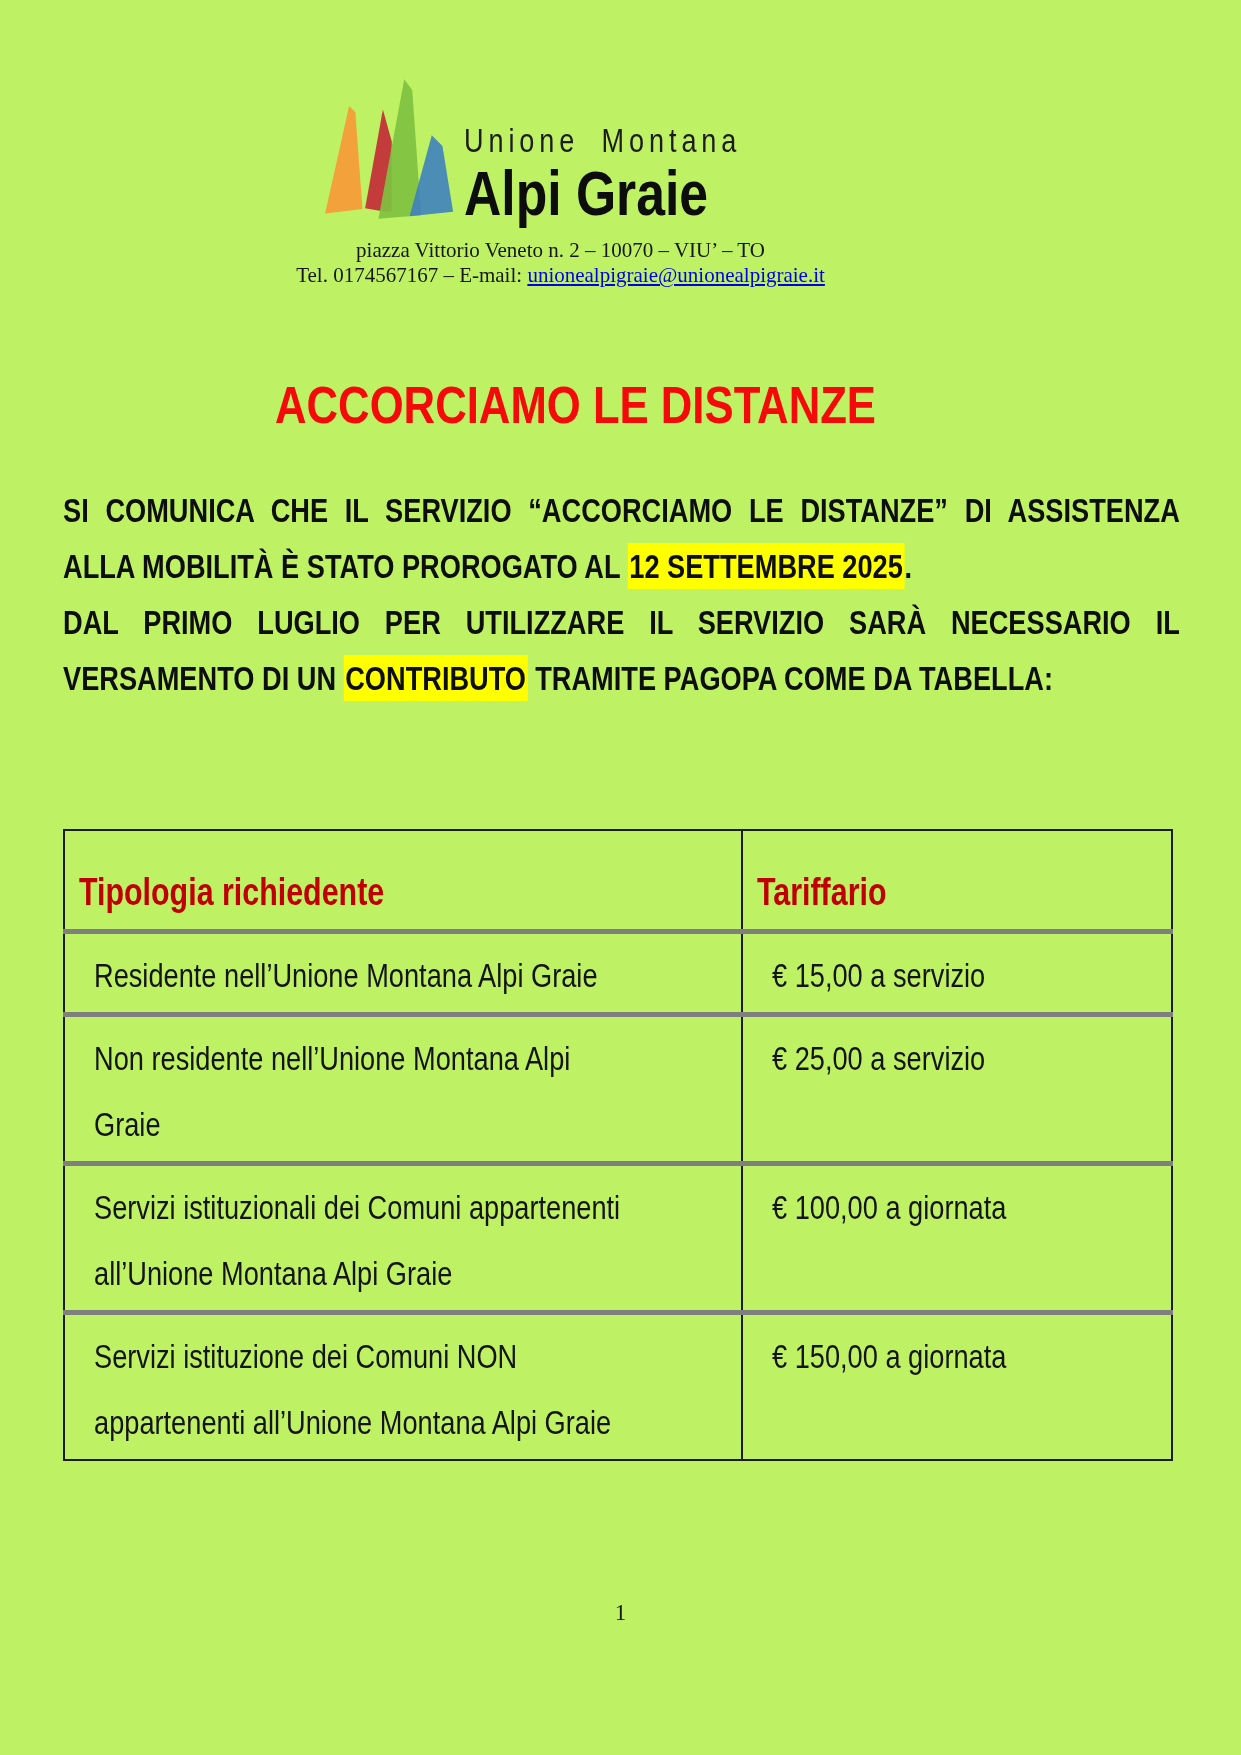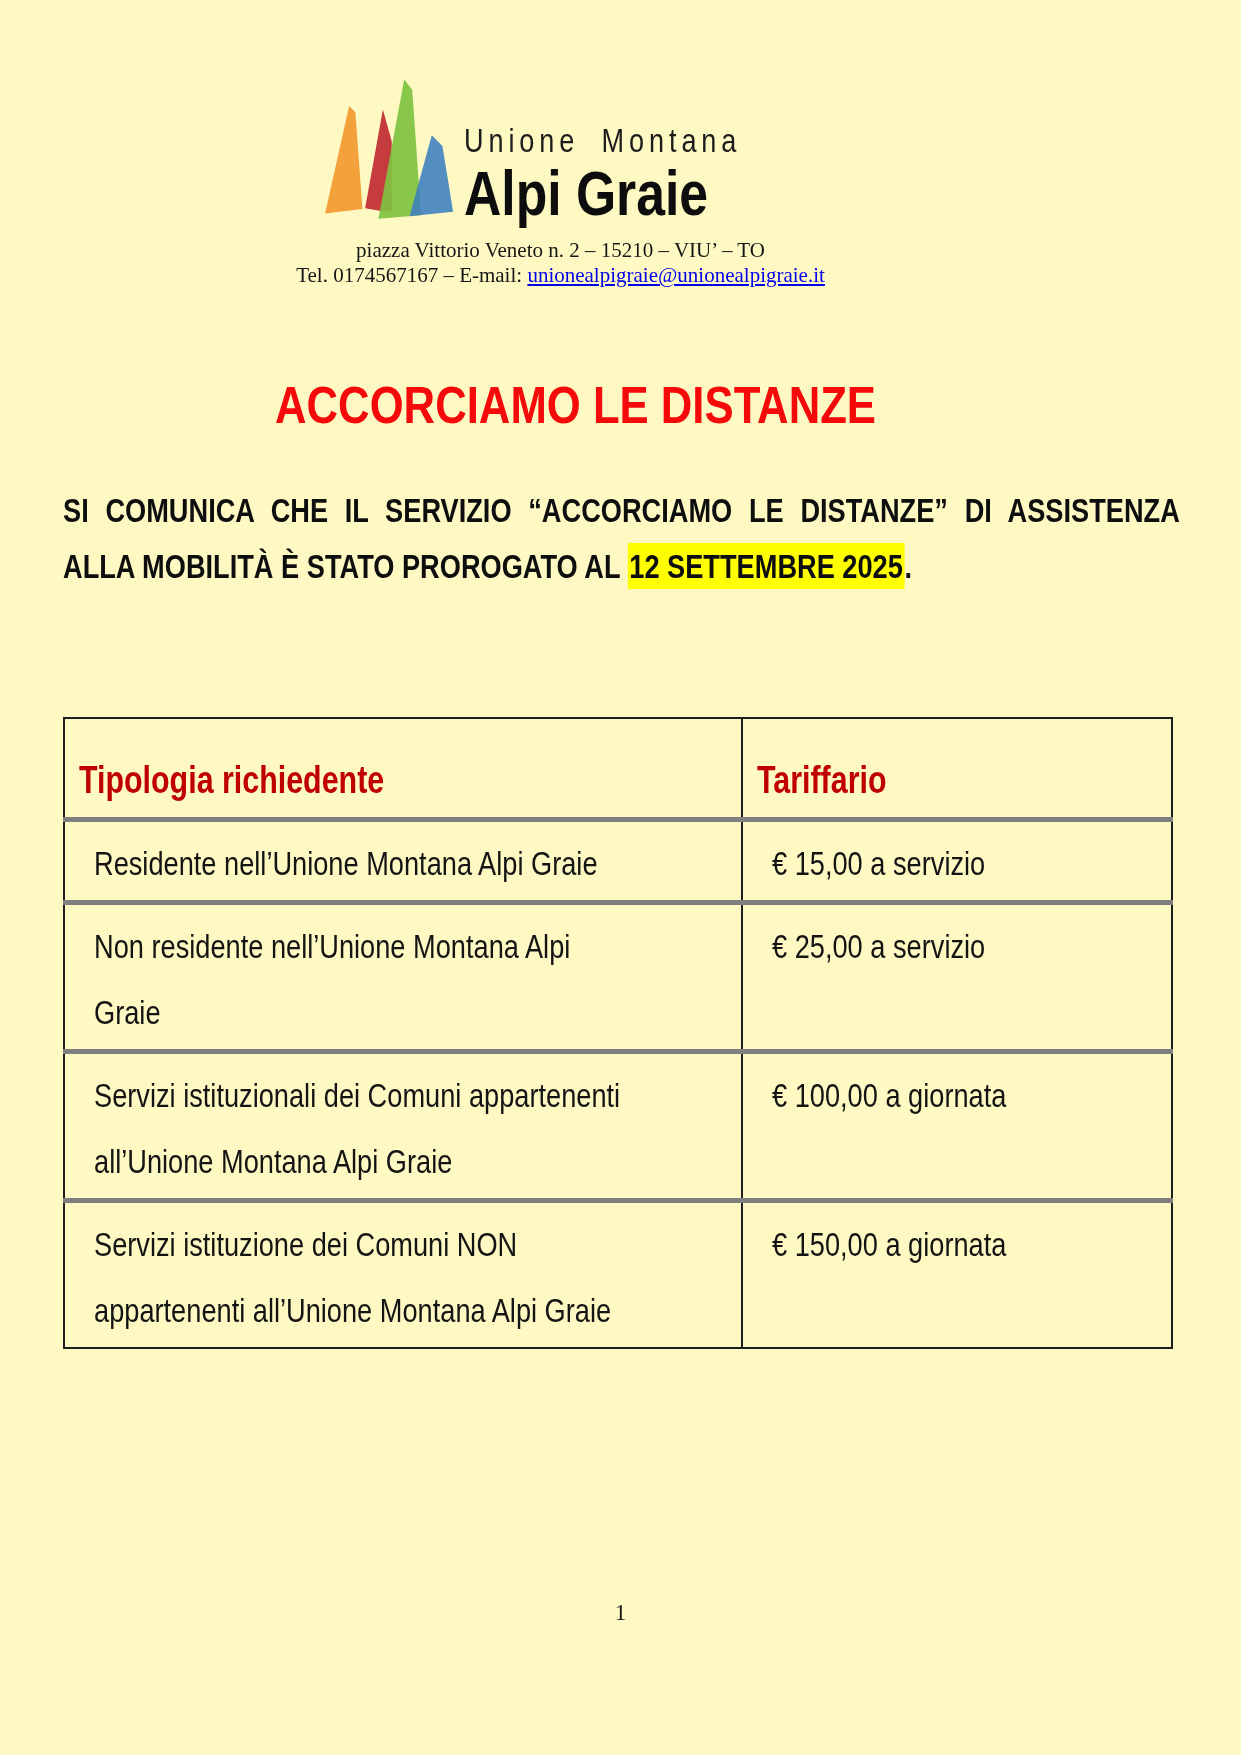--- a/index.html
+++ b/index.html
@@ -1,19 +1,19 @@
 <!DOCTYPE html>
 <html><head>
 <meta charset="utf-8">
 <style>
   html,body{margin:0;padding:0;background:#fff;}
   .page{
     position:relative;
     width:1241px;height:1755px;
-    background:#fef9c3;
+    background:#bef264;
     overflow:hidden;
     font-family:"Liberation Sans",sans-serif;
     color:#111;
   }
   
   .letterhead{
     width:fit-content;
     margin:73px auto 0;
     transform:translateX(-60px);
     text-align:center;
@@ -96,31 +96,35 @@
         <polygon points="53,152 73,41 83,77 83,155 76,156" fill="#C4353A" fill-opacity="0.97"></polygon>
         <polygon points="68,164 97,7 106,19 116,160" fill="#7FC241" fill-opacity="0.92"></polygon>
         <polygon points="103,161 128,70 140,82 152,156" fill="#3C7EC0" fill-opacity="0.88"></polygon>
       </svg>
       <div class="wordmark">
         <div class="org1">Unione Montana</div>
         <div class="org2">Alpi Graie</div>
       </div>
     </div>
     <div class="address">
-      <div>piazza Vittorio Veneto n. 2  –  15210  –  VIU’  –  TO</div>
+      <div>piazza Vittorio Veneto n. 2  –  10070  –  VIU’  –  TO</div>
       <div><span>Tel. 0174567167  –  E-mail: </span><a href="#" style="color: rgb(0, 0, 238);">unionealpigraie@unionealpigraie.it</a></div>
     </div>
   </header>
 
   <h1 class="doc-title" style="color: rgb(244, 10, 10);">ACCORCIAMO LE DISTANZE</h1>
 
   <section class="body-text" id="paragraphs">
       <div>
         <div class="bline just"><span>SI COMUNICA CHE IL SERVIZIO “ACCORCIAMO LE DISTANZE” DI ASSISTENZA</span></div>
         <div class="bline"><span>ALLA MOBILITÀ È STATO PROROGATO AL </span><span class="hl" style="background: rgb(255, 255, 0);">12 SETTEMBRE 2025</span><span>.</span></div>
+      </div>
+      <div>
+        <div class="bline just"><span>DAL PRIMO LUGLIO PER UTILIZZARE IL SERVIZIO SARÀ NECESSARIO IL</span></div>
+        <div class="bline"><span>VERSAMENTO DI UN </span><span class="hl" style="background: rgb(255, 255, 0);">CONTRIBUTO</span><span> TRAMITE PAGOPA COME DA TABELLA:</span></div>
       </div>
     </section>
 
   <table class="tariff-table" id="tariff-table">
     <thead>
       <tr>
         <th class="c1">
             <div class="cline" style="color: rgb(192, 0, 0);">Tipologia richiedente</div>
           </th>
         <th class="c2">

